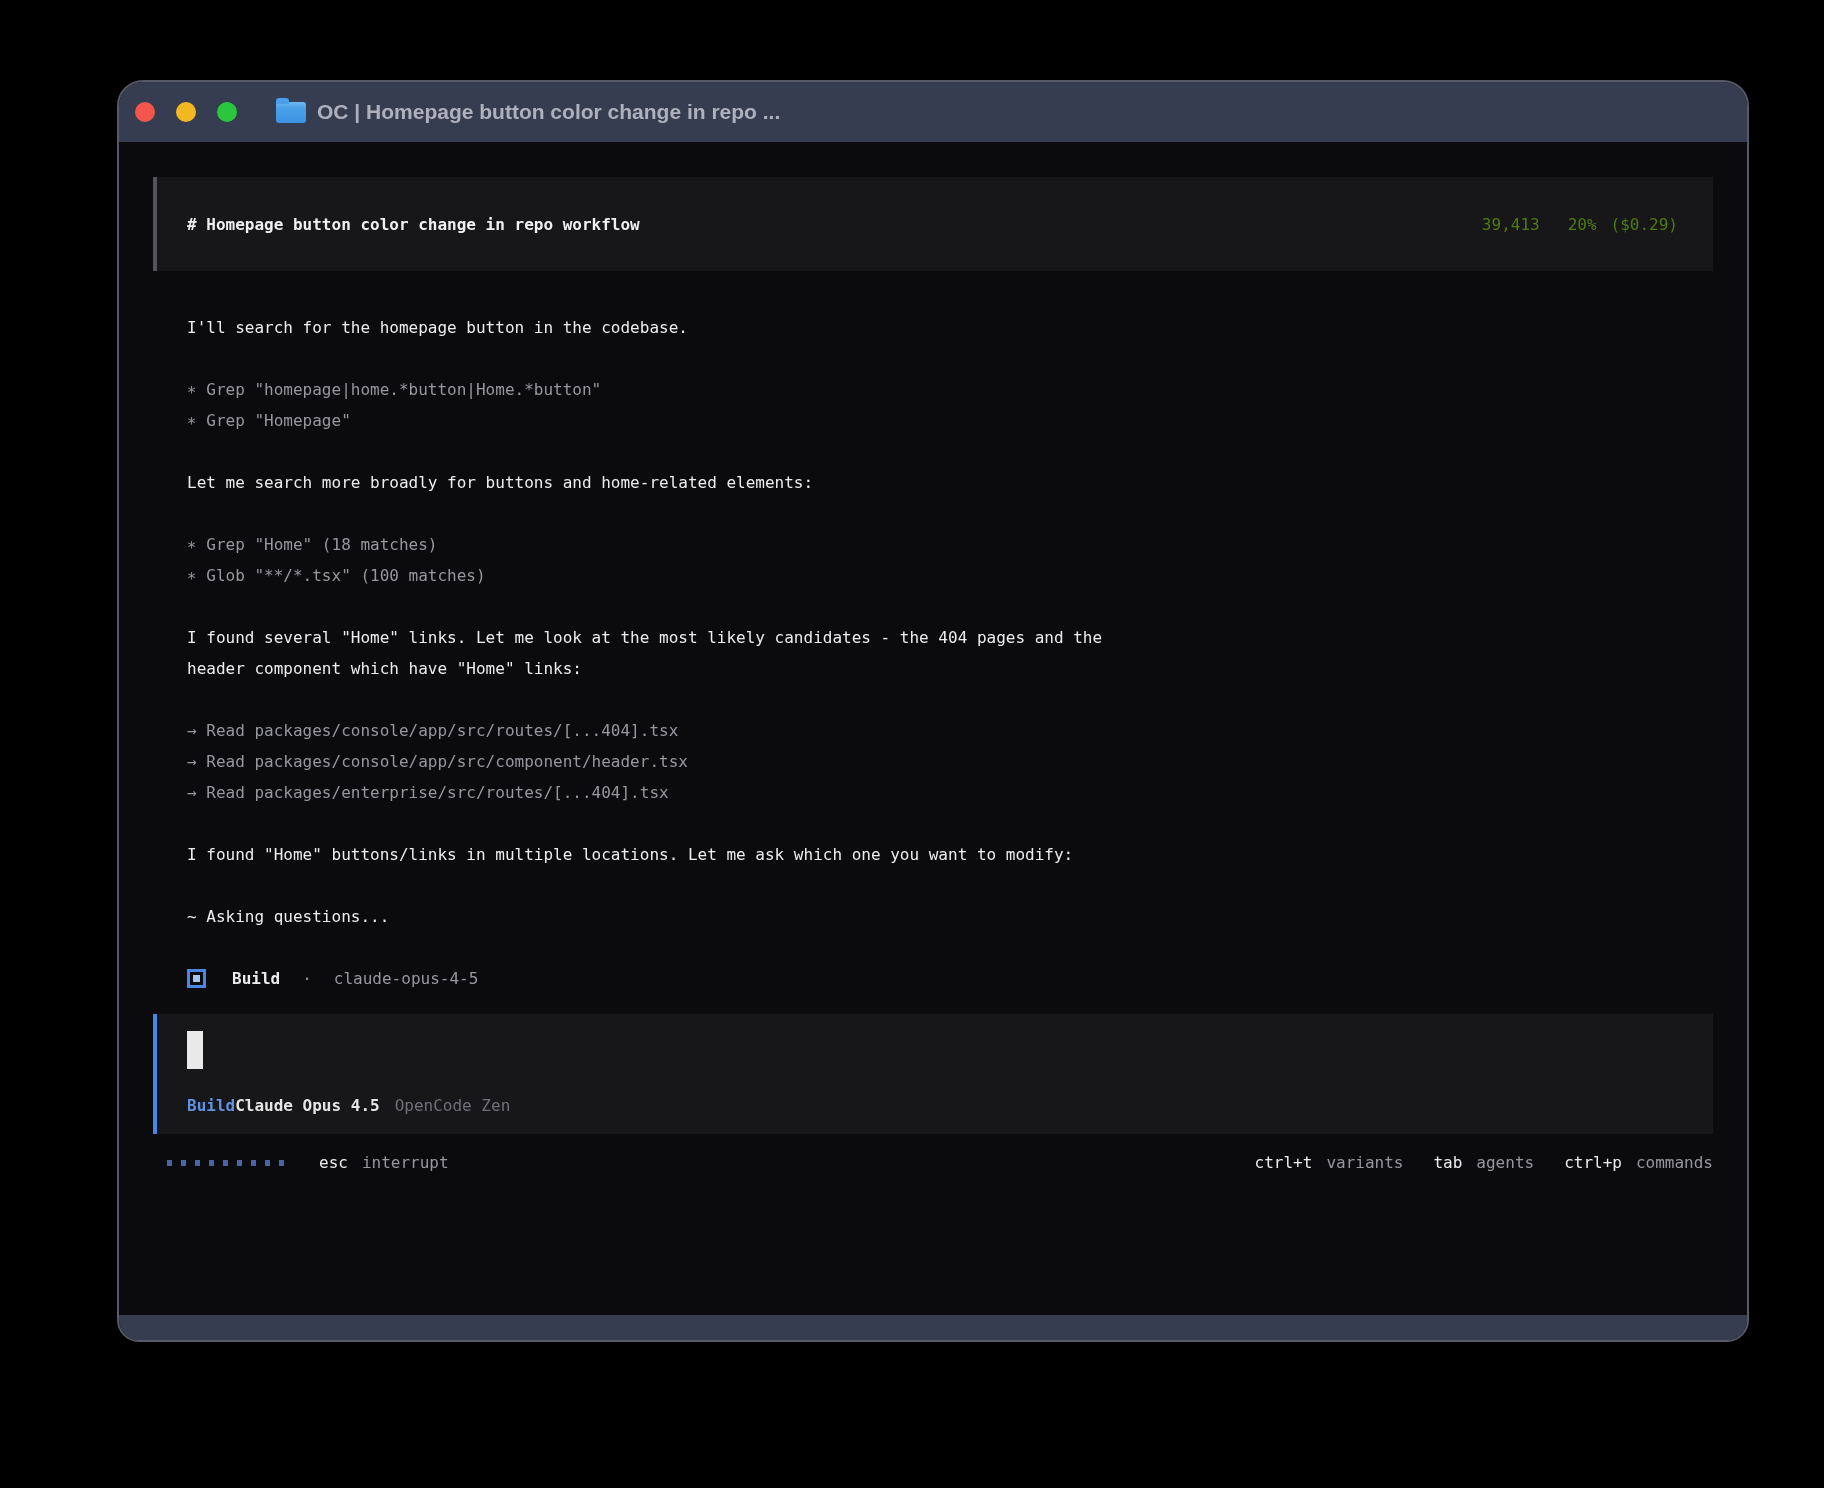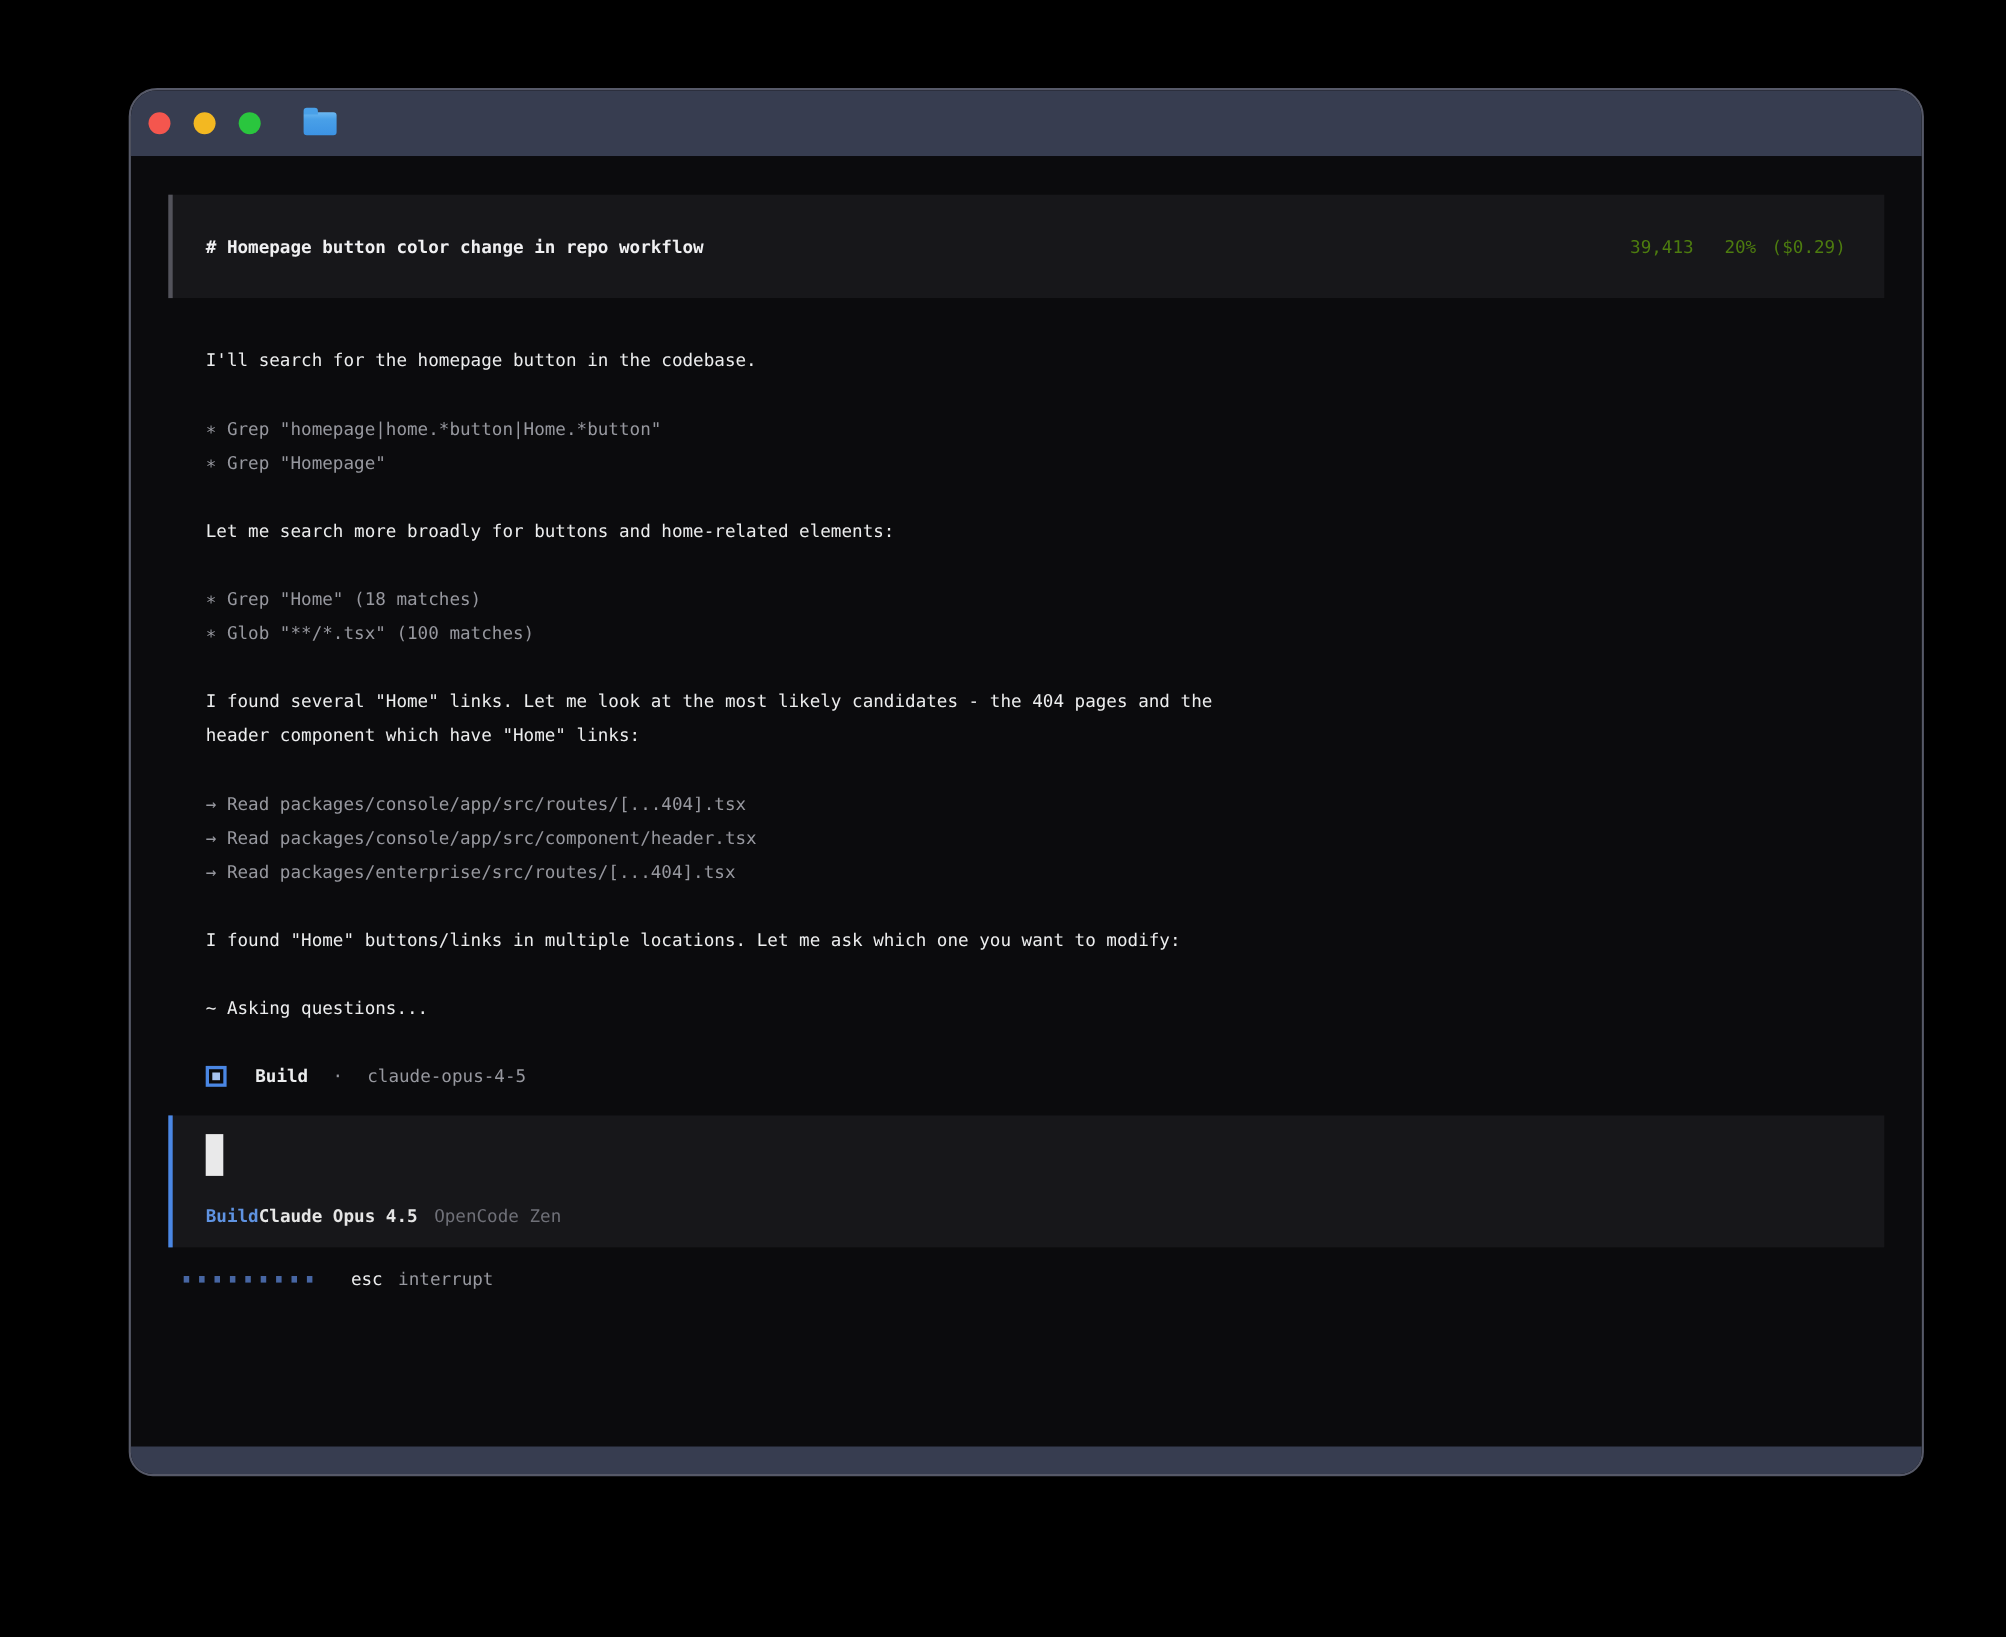--- a/index.html
+++ b/index.html
@@ -125,20 +125,21 @@
 
 <div class="window">
 
   <div class="titlebar">
     <div class="lights">
       <span class="light red"></span>
       <span class="light yellow"></span>
       <span class="light green"></span>
     </div>
     <span class="folder"></span>
+    <span class="title-text">OC | Homepage button color change in repo ...</span>
   </div>
 
   <div class="content">
 
     <div class="block header-block">
       <span class="h-title"># Homepage button color change in repo workflow</span>
       <span class="h-right"><span>39,413</span><span class="h-pct">20%</span><span class="h-cost">($0.29)</span></span>
     </div>
 
 
@@ -177,18 +178,19 @@
       <div class="input-meta">
         <span class="input-agent">Build</span>
         <span class="input-model">Claude Opus 4.5</span>
         <span class="dimmer input-provider">OpenCode Zen</span>
       </div>
     </div>
 
     <div class="statusbar">
       <div class="spinner"><span></span><span></span><span></span><span></span><span></span><span></span><span></span><span></span><span></span></div>
       <span class="pair"><span class="key">esc</span><span class="dim label">interrupt</span></span>
+      <span class="sb-right"><span class="pair"><span class="key">ctrl+t</span><span class="dim label">variants</span></span><span class="pair"><span class="key">tab</span><span class="dim label">agents</span></span><span class="pair"><span class="key">ctrl+p</span><span class="dim label">commands</span></span></span>
     </div>
 
   </div>
 
   <div class="footer-strip"></div>
 </div>
 
 </body></html>

